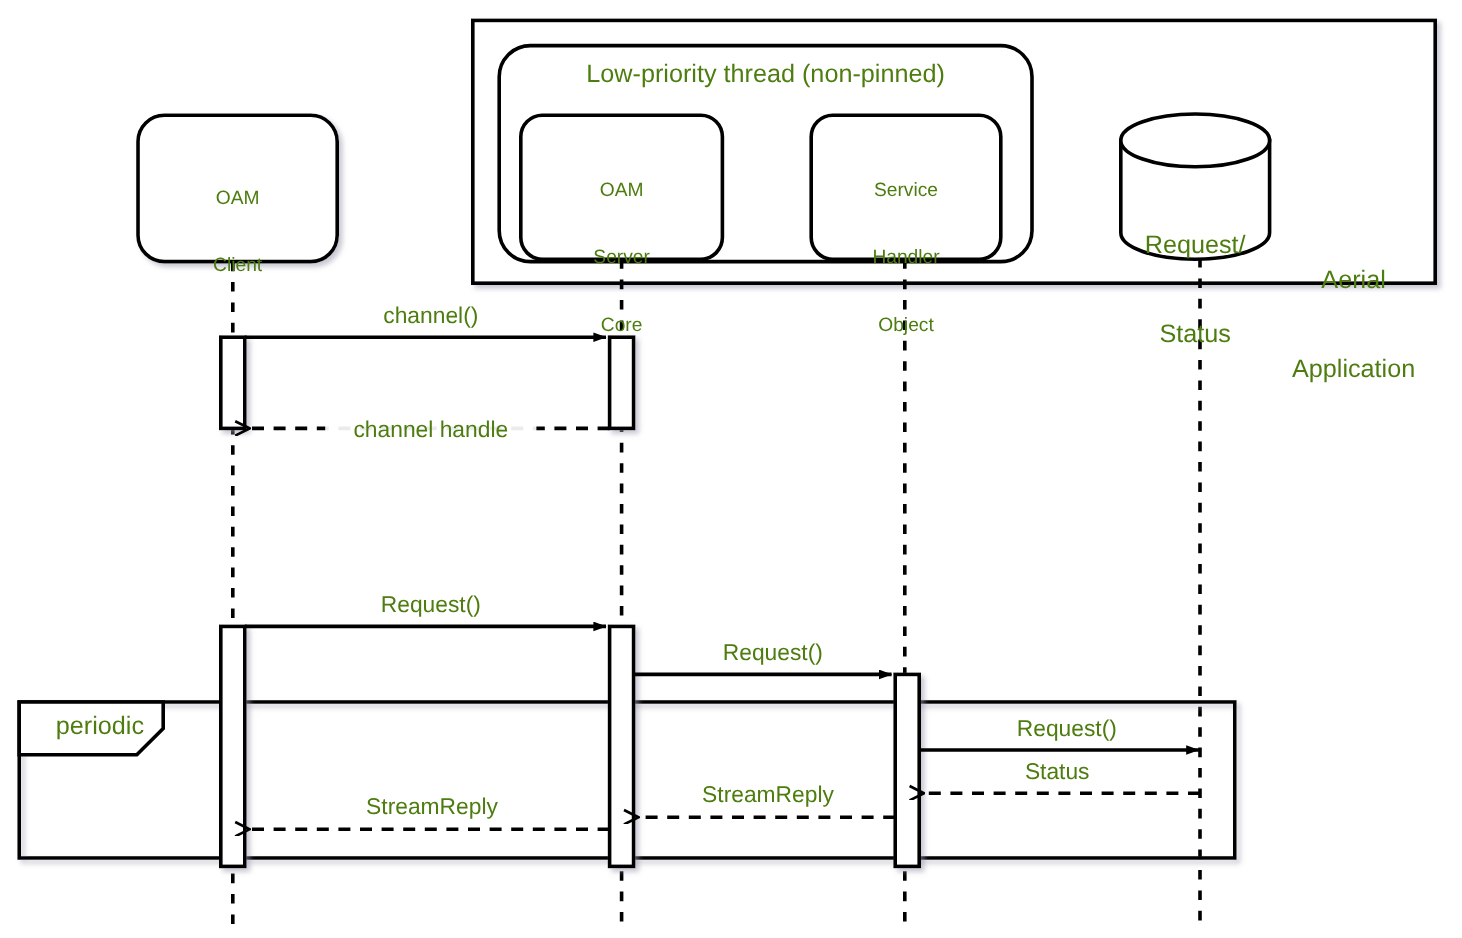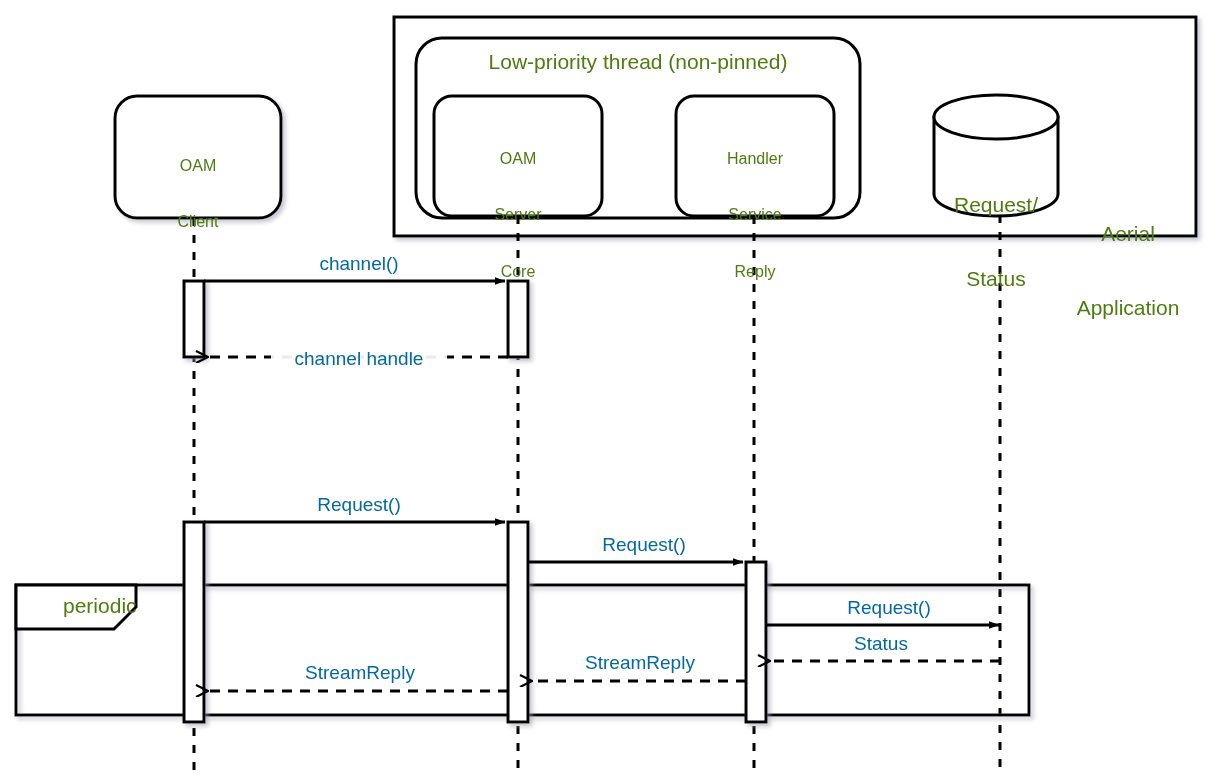--- a/index.html
+++ b/index.html
@@ -30,21 +30,21 @@
     font-family: "Liberation Sans", sans-serif;
     color: #4d7c0f;
     white-space: pre;
     line-height: 1.18;
     text-align: center;
   }
   .msg-lbl {
     position: absolute;
     font-family: "Liberation Sans", sans-serif;
     font-size: 19px;
-    color: #0369a1;
+    color: #4d7c0f;
     white-space: nowrap;
     background: rgba(255,255,255,0.92);
     padding: 0 3px;
     text-align: center;
   }
   .node-lbl {
     font-size: 16px;
   }
   .thread-lbl {
     font-size: 21px;
@@ -152,31 +152,31 @@
     <div>Client</div>
   </div>
 
   <div class="lbl node-lbl" style="left:434px; top:112px; width:168px;">
     <div>OAM</div>
     <div>Server</div>
     <div>Core</div>
   </div>
 
   <div class="lbl node-lbl" style="left:676px; top:112px; width:158px;">
+    <div>Service</div>
     <div>Handler</div>
-    <div>Service</div>
-    <div>Reply</div>
+    <div>Object</div>
   </div>
 
   <div class="lbl db-lbl" style="left:934px; top:143px; width:124px;">
     <div>Request/</div>
     <div>Status</div>
   </div>
 
-  <div class="lbl frag-lbl" style="left:30px; top:594px; width:90px; text-align:left;margin-left:33px;">periodic</div>
+  <div class="lbl frag-lbl" style="left:30px; top:594px; width:90px; text-align:right;">periodic</div>
 
   <div class="msg-lbl" style="left:301px; top:253px; width:110px;">channel()</div>
 
   <div class="msg-lbl" style="left:271px; top:328px; width:170px;margin-top:20px;">channel handle</div>
 
   <div class="msg-lbl" style="left:301px; top:494px; width:110px;">Request()</div>
 
   <div class="msg-lbl" style="left:586px; top:534px; width:110px;">Request()</div>
 
   <div class="msg-lbl" style="left:831px; top:597px; width:110px;">Request()</div>

